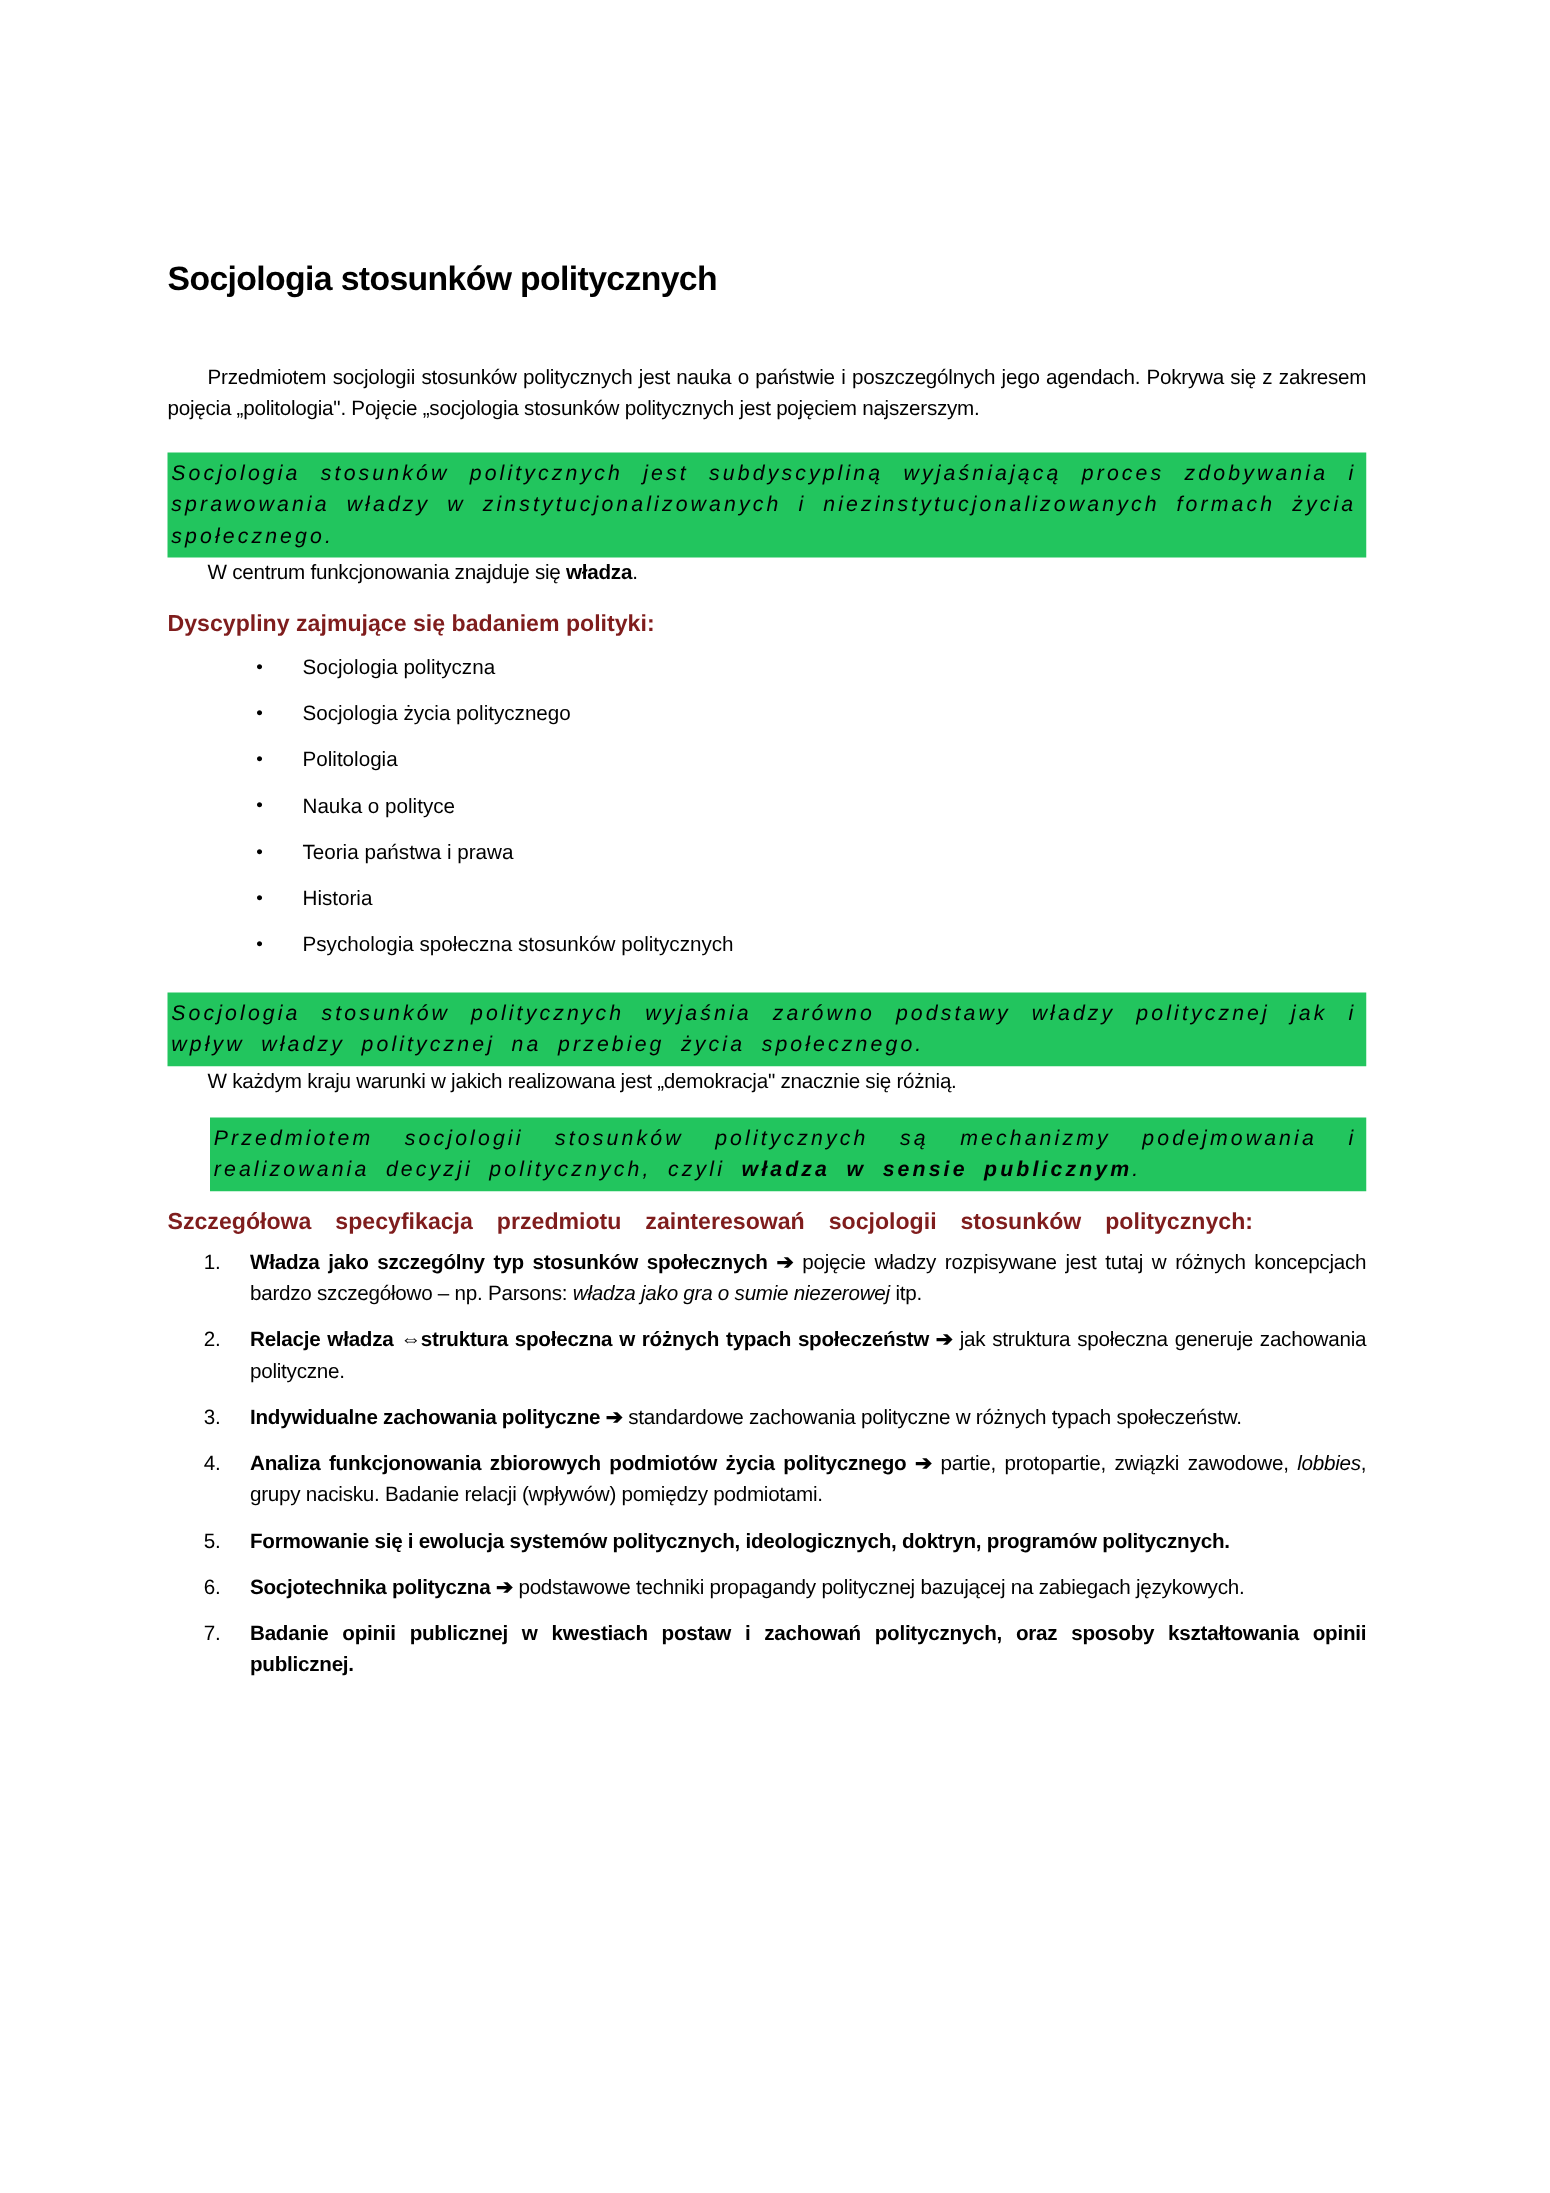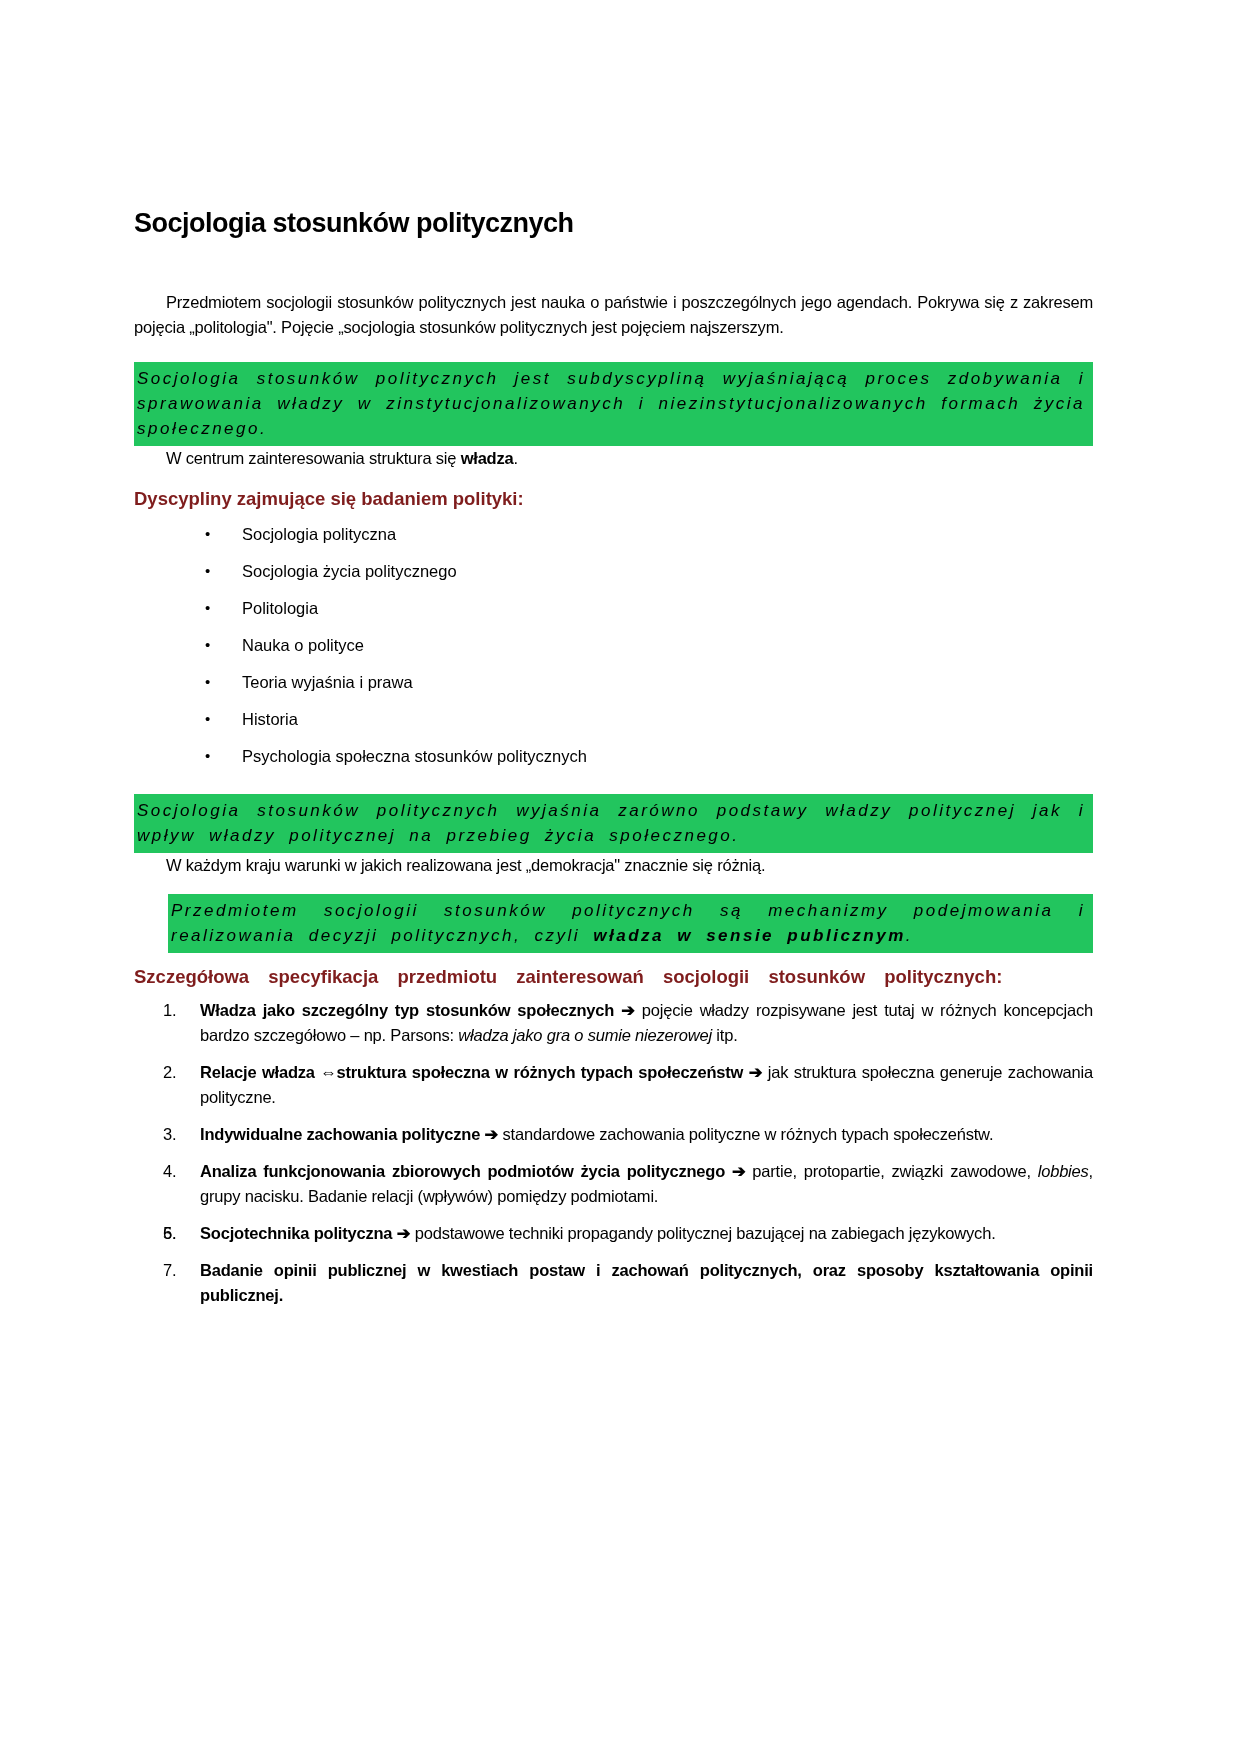--- a/index.html
+++ b/index.html
@@ -89,45 +89,45 @@
 
 <div class="page">
 
   <h1 class="doc-title">Socjologia stosunków politycznych</h1>
 
 
   <p class="body-par first-indent">Przedmiotem socjologii stosunków politycznych jest nauka o państwie i poszczególnych jego agendach. Pokrywa się z zakresem pojęcia „politologia". Pojęcie „socjologia stosunków politycznych jest pojęciem najszerszym.</p>
 
   <div class="hl-block hl-1"><span>Socjologia stosunków politycznych jest subdyscypliną wyjaśniającą proces zdobywania i sprawowania władzy w zinstytucjonalizowanych i niezinstytucjonalizowanych formach życia społecznego.</span></div>
 
-  <p class="body-par first-indent par-centrum"><span>W centrum zainteresowania struktura się </span><span class="b">władza</span><span>.</span></p>
+  <p class="body-par first-indent par-centrum"><span>W centrum funkcjonowania znajduje się </span><span class="b">władza</span><span>.</span></p>
 
   <h3 class="blue-heading blue-1">Dyscypliny zajmujące się badaniem polityki:</h3>
 
   <ul class="disc-list">
       <li><span class="bullet">•</span><span>Socjologia polityczna</span></li>
       <li><span class="bullet">•</span><span>Socjologia życia politycznego</span></li>
       <li><span class="bullet">•</span><span>Politologia</span></li>
       <li><span class="bullet">•</span><span>Nauka o polityce</span></li>
-      <li><span class="bullet">•</span><span>Teoria wyjaśnia i prawa</span></li>
+      <li><span class="bullet">•</span><span>Teoria państwa i prawa</span></li>
       <li><span class="bullet">•</span><span>Historia</span></li>
       <li><span class="bullet">•</span><span>Psychologia społeczna stosunków politycznych</span></li>
     </ul>
 
   <div class="hl-block hl-2"><span>Socjologia stosunków politycznych wyjaśnia zarówno podstawy władzy politycznej jak i wpływ władzy politycznej na przebieg życia społecznego.</span></div>
 
   <p class="body-par first-indent par-kazdym">W każdym kraju warunki w jakich realizowana jest „demokracja" znacznie się różnią.</p>
 
   <div class="hl-block hl-3"><span>Przedmiotem socjologii stosunków politycznych są mechanizmy podejmowania i realizowania decyzji politycznych, czyli </span><span class="b">władza w sensie publicznym</span><span>.</span></div>
 
   <h3 class="blue-heading blue-2">Szczegółowa specyfikacja przedmiotu zainteresowań socjologii stosunków politycznych:</h3>
 
   <ol class="spec-list">
       <li><span class="num">1.</span><span class="b">Władza jako szczególny typ stosunków społecznych ➔</span><span> pojęcie władzy rozpisywane jest tutaj w różnych koncepcjach bardzo szczegółowo – np. Parsons: </span><span class="i">władza jako gra o sumie niezerowej</span><span> itp.</span></li>
       <li><span class="num">2.</span><span class="b">Relacje władza ⇔struktura społeczna w różnych typach społeczeństw ➔</span><span> jak struktura społeczna generuje zachowania polityczne.</span></li>
       <li><span class="num">3.</span><span class="b">Indywidualne zachowania polityczne ➔</span><span> standardowe zachowania polityczne w różnych typach społeczeństw.</span></li>
       <li><span class="num">4.</span><span class="b">Analiza funkcjonowania zbiorowych podmiotów życia politycznego ➔</span><span> partie, protopartie, związki zawodowe, </span><span class="i">lobbies</span><span>, grupy nacisku. Badanie relacji (wpływów) pomiędzy podmiotami.</span></li>
-      <li><span class="num">5.</span></li>
+      <li><span class="num">5.</span><span class="b">Formowanie się i ewolucja systemów politycznych, ideologicznych, doktryn, programów politycznych.</span></li>
       <li><span class="num">6.</span><span class="b">Socjotechnika polityczna ➔</span><span> podstawowe techniki propagandy politycznej bazującej na zabiegach językowych.</span></li>
       <li><span class="num">7.</span><span class="b">Badanie opinii publicznej w kwestiach postaw i zachowań politycznych, oraz sposoby kształtowania opinii publicznej.</span></li>
     </ol>
 
 </div>
 
 </body></html>

